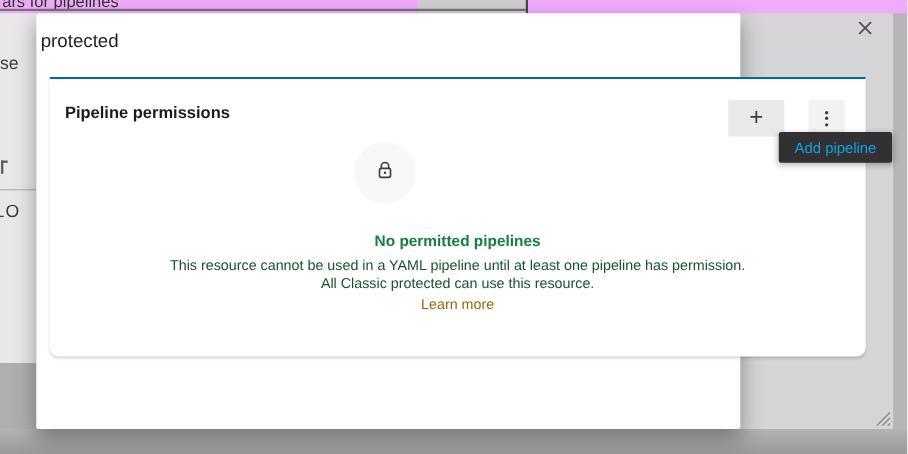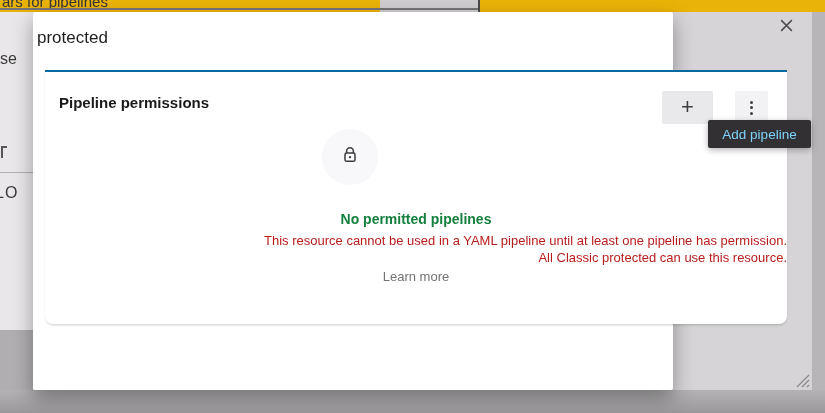--- a/index.html
+++ b/index.html
@@ -2,21 +2,21 @@
 <html><head>
 <meta charset="utf-8">
 <style>
   * { margin: 0; padding: 0; box-sizing: border-box; }
   html, body { width: 825px; height: 413px; overflow: hidden; }
   body { font-family: "Liberation Sans", sans-serif; }
 
   #stage { position: relative; width: 825px; height: 413px; background: #d6d4d6; overflow: hidden; }
 
   
-  .bg-top { position: absolute; left: 0; top: 0; width: 825px; height: 12px; background: #eab308; overflow: hidden; }
+  .bg-top { position: absolute; left: 0; top: 0; width: 825px; height: 12px; background: #f0abfc; overflow: hidden; }
   .bg-top-text { position: absolute; left: 2px; top: -7px; font-size: 15px; color: #343434; white-space: nowrap; }
   .bg-top-hline { position: absolute; left: 0; top: 8px; width: 478px; height: 2px; background: #767476; }
   .bg-top-block { position: absolute; left: 380px; top: 0; width: 98px; height: 12px; background: #cfcdcf; }
   .bg-top-vline { position: absolute; left: 478px; top: 0; width: 2px; height: 12px; background: #4a484a; }
 
   .bg-left { position: absolute; left: 0; top: 12px; width: 33px; height: 318px; background: #e9e7e9; overflow: hidden; }
   .bg-frag-se { position: absolute; left: 0; top: 38px; font-size: 16px; color: #3c3c3c; }
   .bg-frag-hook { position: absolute; left: 1px; top: 134px; width: 6px; height: 12px; border-left: 2px solid #565656; border-top: 2px solid #565656; }
   .bg-left-divider { position: absolute; left: 0; top: 160px; width: 33px; height: 1px; background: #b1afb1; }
   .bg-frag-lo { position: absolute; left: -5px; top: 172px; font-size: 16px; color: #3a3a3a; letter-spacing: 1px; }
@@ -40,30 +40,30 @@
 
   .btn { position: absolute; border: none; border-radius: 2px; cursor: pointer;
          display: flex; align-items: center; justify-content: center; }
   .btn-add { left: 617px; top: 19px; width: 51px; height: 33px; background: #e9e8ea; }
   .btn-add .plus { font-size: 22px; font-weight: 400; color: #3e3e3e; line-height: 1; margin-top: -2px; }
   .btn-more { left: 690px; top: 19px; width: 33px; height: 33px; background: #f2f1f3; }
   .kebab { display: flex; flex-direction: column; gap: 2.5px; }
   .kebab i { width: 3px; height: 3px; border-radius: 50%; background: #3e3e3e; }
 
   .tooltip { position: absolute; left: 663px; top: 48px; width: 103px; height: 28px; background: #323032;
-             border-radius: 2px; box-shadow: 0 2px 6px rgba(0,0,0,0.3); color: #7dd3fc; font-size: 13.5px;
+             border-radius: 2px; box-shadow: 0 2px 6px rgba(0,0,0,0.3); color: #0ea5e9; font-size: 13.5px;
              display: flex; align-items: center; justify-content: center; z-index: 5; white-space: nowrap; }
 
   .lock-circle { position: absolute; left: 277px; top: 57px; width: 56px; height: 56px; border-radius: 50%;
                  background: #f8f7f9; display: flex; align-items: center; justify-content: center; }
 
   .empty { position: absolute; left: 0; top: 139px; width: 742px; text-align: center; color: #262626; }
   .empty-title { font-size: 14px; font-weight: 700; color: #15803d; margin-bottom: 5px; }
-  .empty-line { font-size: 13px; line-height: 17px; color: #b91c1c; text-align: right; }
-  .learn-more { display: inline-block; margin-top: 3px; font-size: 13px; color: #737373; text-decoration: none; cursor: pointer; }
+  .empty-line { font-size: 13px; line-height: 17px; color: #14532d; }
+  .learn-more { display: inline-block; margin-top: 3px; font-size: 13px; color: #a16207; text-decoration: none; cursor: pointer; }
 
   .resize-grip { position: absolute; left: 763px; top: 362px; width: 14px; height: 14px; cursor: nwse-resize; }
 </style>
 </head>
 <body>
 
 <div id="stage">
 
   <div class="bg-top">
     <span class="bg-top-text">ars for pipelines</span>

